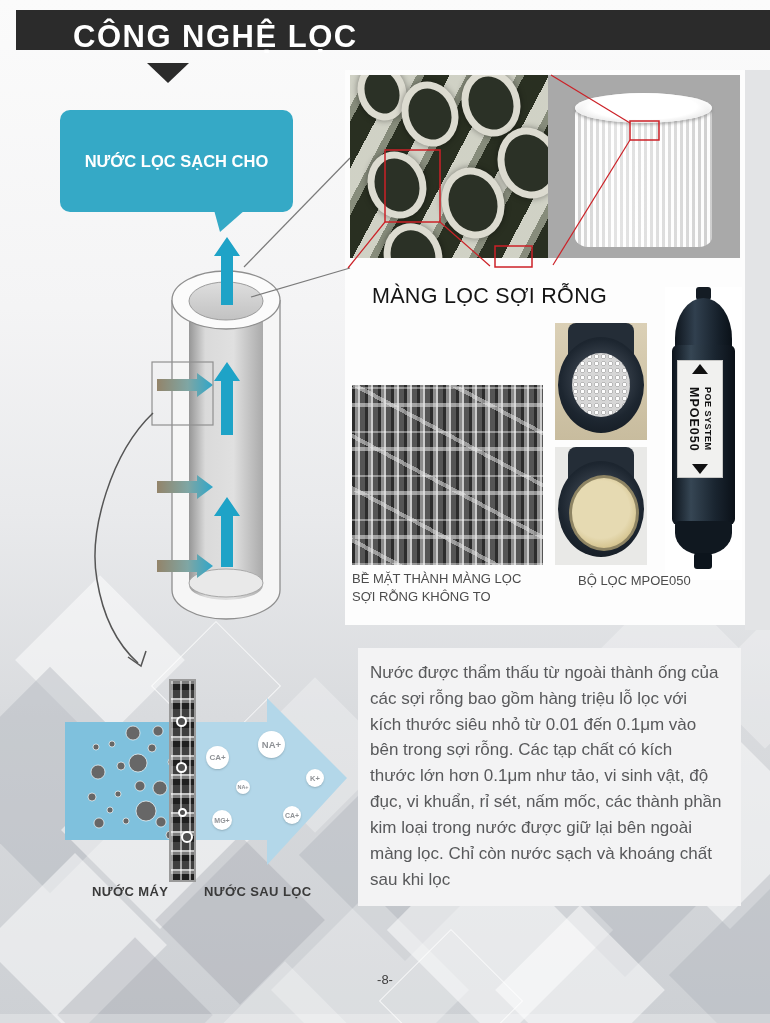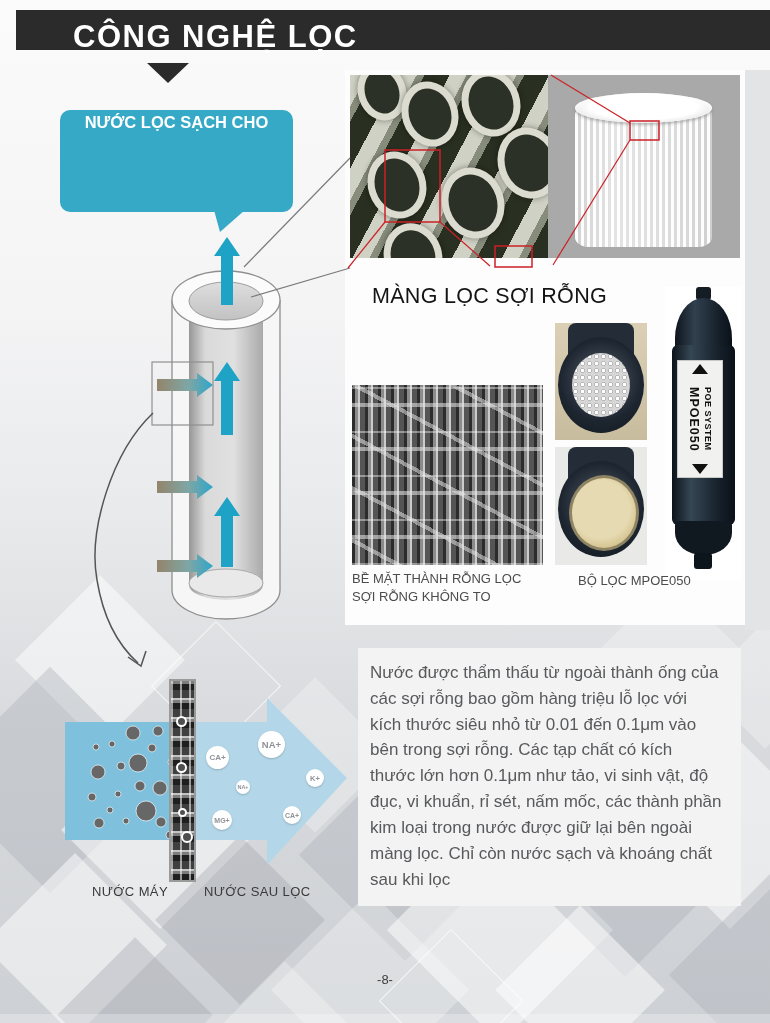--- a/index.html
+++ b/index.html
@@ -19,21 +19,21 @@
   
   .banner{left:16px;top:10px;width:770px;height:40px;background:#2b2b2b;z-index:9;}
   .banner-title{position:absolute;left:57px;top:0;height:53px;line-height:53px;
                 color:#fff;font-size:31px;font-weight:bold;letter-spacing:1.5px;}
   .banner-tri{left:147px;top:63px;width:0;height:0;z-index:9;
               border-left:21px solid transparent;border-right:21px solid transparent;
               border-top:20px solid #2b2b2b;}
 
   
   .callout{left:60px;top:110px;width:233px;height:102px;border-radius:10px;
-           display:flex;flex-direction:column;justify-content:space-between;align-items:center;
+           display:flex;flex-direction:column;justify-content:center;align-items:center;
            color:#fff;font-weight:bold;font-size:16.5px;line-height:1.5;text-align:center;z-index:8;}
   .callout-tail{left:214px;top:210px;width:0;height:0;z-index:8;
                 border-top:22px solid #35a9c6;border-left:6px solid transparent;border-right:25px solid transparent;}
 
   
   .panel-photos{left:345px;top:70px;width:400px;height:555px;background:#fdfdfd;z-index:2;}
   .right-strip{left:745px;top:70px;width:25px;height:560px;background:#e3e4e6;z-index:1;}
   .panel-text{left:358px;top:648px;width:383px;height:258px;background:#f3f3f4;z-index:4;}
 
   
@@ -88,21 +88,21 @@
 
   
   .membrane{left:169px;top:679px;width:27px;height:203px;z-index:7;border:2px solid #9a9a9a;box-sizing:border-box;
      background-color:#3a3a3a;
      background-image:
        repeating-linear-gradient(90deg,rgba(255,255,255,.55) 0 2px,rgba(0,0,0,0) 2px 9px),
        repeating-linear-gradient(0deg,#1f1f1f 0 6px,#7d7d7d 6px 9px,#c4c4c4 9px 11px,#3f3f3f 11px 19px);}
   .strip-dot{position:absolute;border-radius:50%;background:#4f4f4f;border:2px solid #fff;z-index:8;box-sizing:border-box;}
   .ion{position:absolute;border-radius:50%;background:#fff;color:#8f9296;font-weight:bold;z-index:8;
        display:flex;align-items:center;justify-content:center;box-shadow:0 1px 2px rgba(80,100,110,.35);}
-  .flow-label{position:absolute;font-size:13px;font-weight:normal;color:#3a3a3a;letter-spacing:.4px;z-index:8;}
+  .flow-label{position:absolute;font-size:13px;font-weight:bold;color:#3a3a3a;letter-spacing:.4px;z-index:8;}
 
   
   .desc{left:370px;top:660px;width:352px;font-size:17px;line-height:1.52;color:#58595b;z-index:5;}
 
   .page-num{left:0;top:972px;width:770px;text-align:center;font-size:13px;color:#3e3e3e;z-index:5;}
 
   .svg-overlay{position:absolute;left:0;top:0;width:770px;height:1023px;z-index:6;pointer-events:none;}
   .bottom-strip{left:0;top:1014px;width:770px;height:9px;background:rgba(255,255,255,.28);z-index:2;}
 </style>
 </head>
@@ -187,21 +187,21 @@
         <span class="vtext model">MPOE050</span>
         <span class="vtext system">POE SYSTEM</span>
       </div>
       <div class="lbl-arrow-dn"></div>
     </div>
     <div class="cart-bot"></div>
     <div class="cart-nub-b"></div>
   </div>
 
   <div class="caption cap-surface">
-    <div>BỀ MẶT THÀNH RỖNG LỌC</div>
+    <div>BỀ MẶT THÀNH MÀNG LỌC</div>
     <div>SỢI RỖNG KHÔNG TO</div>
   </div>
   <div class="caption cap-filter">BỘ LỌC MPOE050</div>
 
   <svg class="svg-overlay" viewBox="0 0 770 1023">
     <defs>
       <linearGradient id="gInner" x1="0" y1="0" x2="1" y2="0">
         <stop offset="0" stop-color="#969696"></stop>
           <stop offset=".22" stop-color="#dadada"></stop>
         <stop offset=".6" stop-color="#e0e0e0"></stop>

